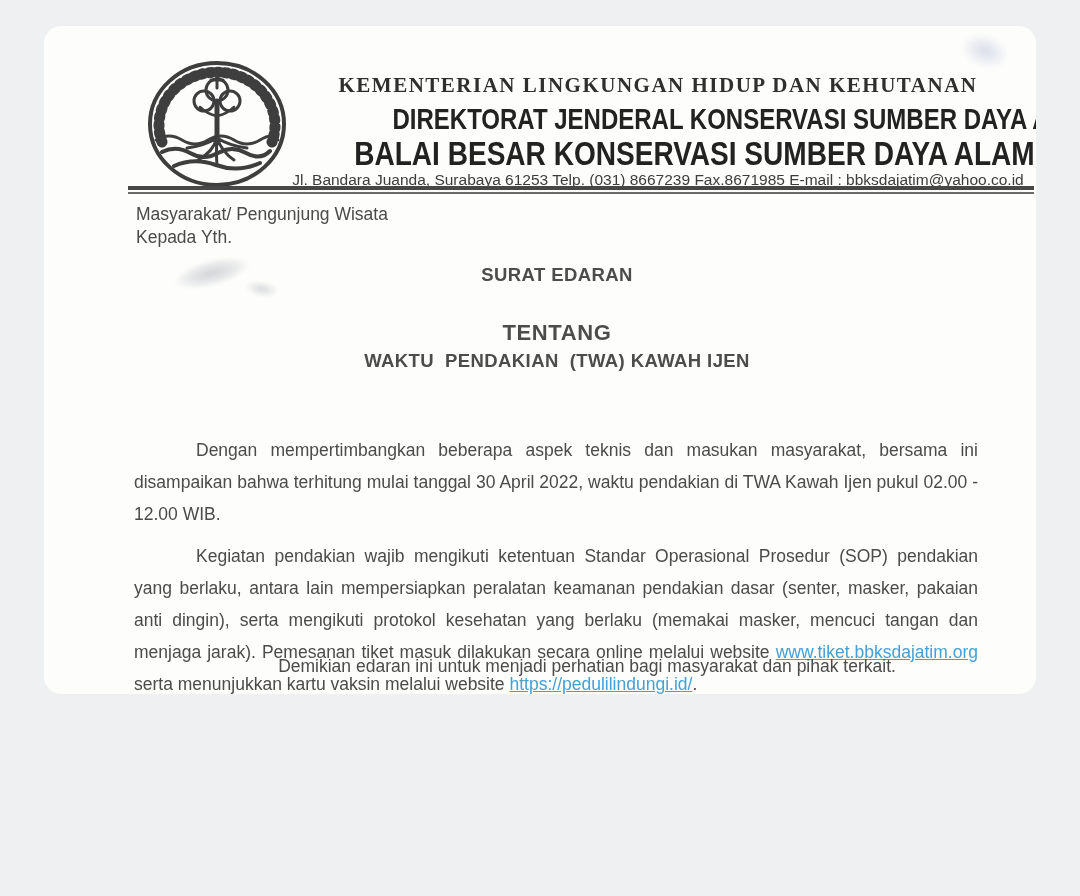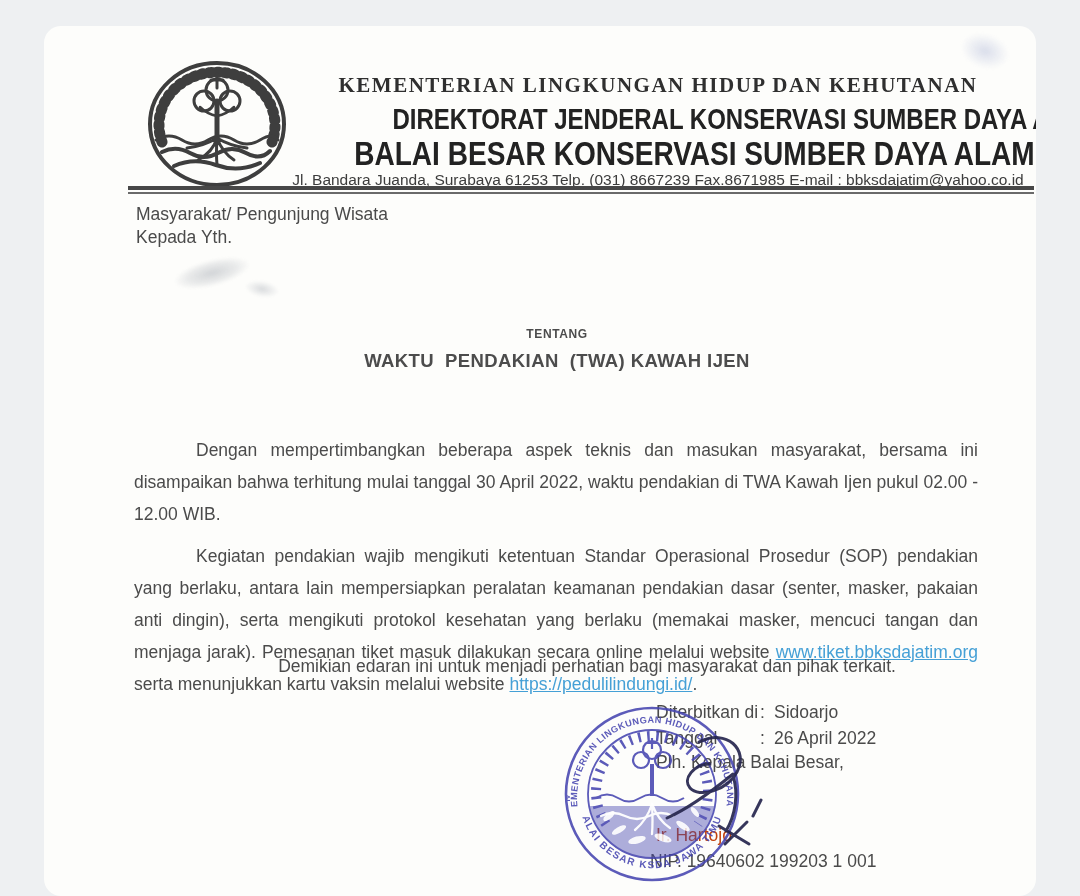--- a/index.html
+++ b/index.html
@@ -4,21 +4,21 @@
 <style>
   * { margin:0; padding:0; box-sizing:border-box; }
   html,body { width:1080px; height:896px; overflow:hidden; }
   body {
     background:#eef0f2;
     font-family:"Liberation Sans", sans-serif;
     color:#4b4b4b;
     position:relative;
   }
   .page {
-    position:absolute; left:44px; top:26px; width:992px; height:870px;
+    position:absolute; left:44px; top:26px; width:992px; height:668px;
     background:#fdfdfb; overflow:hidden;border-radius:17px;
   }
   
   .logo-wrap { position:absolute; left:98px; top:32px; width:150px; height:134px; }
   .lh-text { position:absolute; left:234px; top:0; width:760px; text-align:center; }
   .lh1 { position:absolute; left:0; width:100%; top:47px; font-family:"Liberation Serif", serif;
          font-weight:bold; font-size:21px; letter-spacing:1.5px; color:#2f2f2f; white-space:nowrap; }
   .lh2 { position:absolute; left:0; width:100%; top:76px; font-weight:bold; font-size:30px; color:#222; }
   .lh3 { position:absolute; left:0; width:100%; top:109px; font-weight:bold; font-size:33px; color:#222; }
   .cond { display:inline-block; white-space:nowrap; transform:scaleX(0.80); transform-origin:center; }
@@ -27,21 +27,21 @@
   .rule { position:absolute; left:84px; right:2px; top:160px; }
   .rule .r1 { height:4px; background:#474747; }
   .rule .r2 { height:2px; background:#fdfdfb; }
   .rule .r3 { height:2px; background:#6a6a6a; }
   
   .recipient { position:absolute; left:92px; top:177px; font-size:17.5px; line-height:23px; color:#4a4a4a; }
   
   .ctr { position:absolute; left:92px; width:842px; text-align:center; font-weight:bold; color:#4c4c4c; }
   .t-se   { top:238px; font-size:18.5px; letter-spacing:.4px; }
   .t-num  { top:262px; font-size:18.5px; letter-spacing:.3px; }
-  .t-ten  { top:301px; font-size:12px;   letter-spacing:.6px; }
+  .t-ten  { top:294px; font-size:22px;   letter-spacing:.6px; }
   .t-sub  { top:324px; font-size:18.5px; letter-spacing:.4px; white-space:pre; }
   
   .para { position:absolute; left:90px; width:844px; font-size:17.5px; line-height:32px;
           text-align:justify; color:#4b4b4b; }
   .p1 { top:408px; text-indent:62px; }
   .p2 { top:486px; text-indent:62px;margin-top:28px; }
   .p3 { top:624px; text-indent:62px; text-align:center; }
   .doclink { color:#45a0d6; text-decoration:underline; }
   
   .closing { position:absolute; left:612px; top:674px; font-size:17.5px; line-height:25.5px; color:#4a4a4a; }
@@ -102,20 +102,21 @@
 
   <div class="smudge-blue"></div>
   <div class="smudge-gray"></div>
   <div class="smudge-gray2"></div>
 
   <div class="recipient">
     <div>Masyarakat/ Pengunjung Wisata</div>
     <div>Kepada Yth.</div>
   </div>
 
+  <div class="ctr t-se">SURAT EDARAN</div>
   <div class="ctr t-ten">TENTANG</div>
   <div class="ctr t-sub">WAKTU  PENDAKIAN  (TWA) KAWAH IJEN</div>
 
   <div class="para p1">Dengan mempertimbangkan beberapa aspek teknis dan masukan masyarakat, bersama ini disampaikan bahwa terhitung mulai tanggal 30 April 2022, waktu pendakian di TWA Kawah Ijen pukul 02.00 - 12.00 WIB.</div>
   <div class="para p2"><span>Kegiatan pendakian wajib mengikuti ketentuan Standar Operasional Prosedur (SOP) pendakian yang berlaku, antara lain mempersiapkan peralatan keamanan pendakian dasar (senter, masker, pakaian anti dingin), serta mengikuti protokol kesehatan yang berlaku (memakai masker, mencuci tangan dan menjaga jarak). Pemesanan tiket masuk dilakukan secara online melalui website </span><span class="doclink">www.tiket.bbksdajatim.org</span><span> serta menunjukkan kartu vaksin melalui website </span><span class="doclink">https://pedulilindungi.id/</span><span>.</span></div>
   <div class="para p3">Demikian edaran ini untuk menjadi perhatian bagi masyarakat dan pihak terkait.</div>
 
   <div class="closing">
     <div class="crow">
       <span class="clabel">Diterbitkan di</span>

